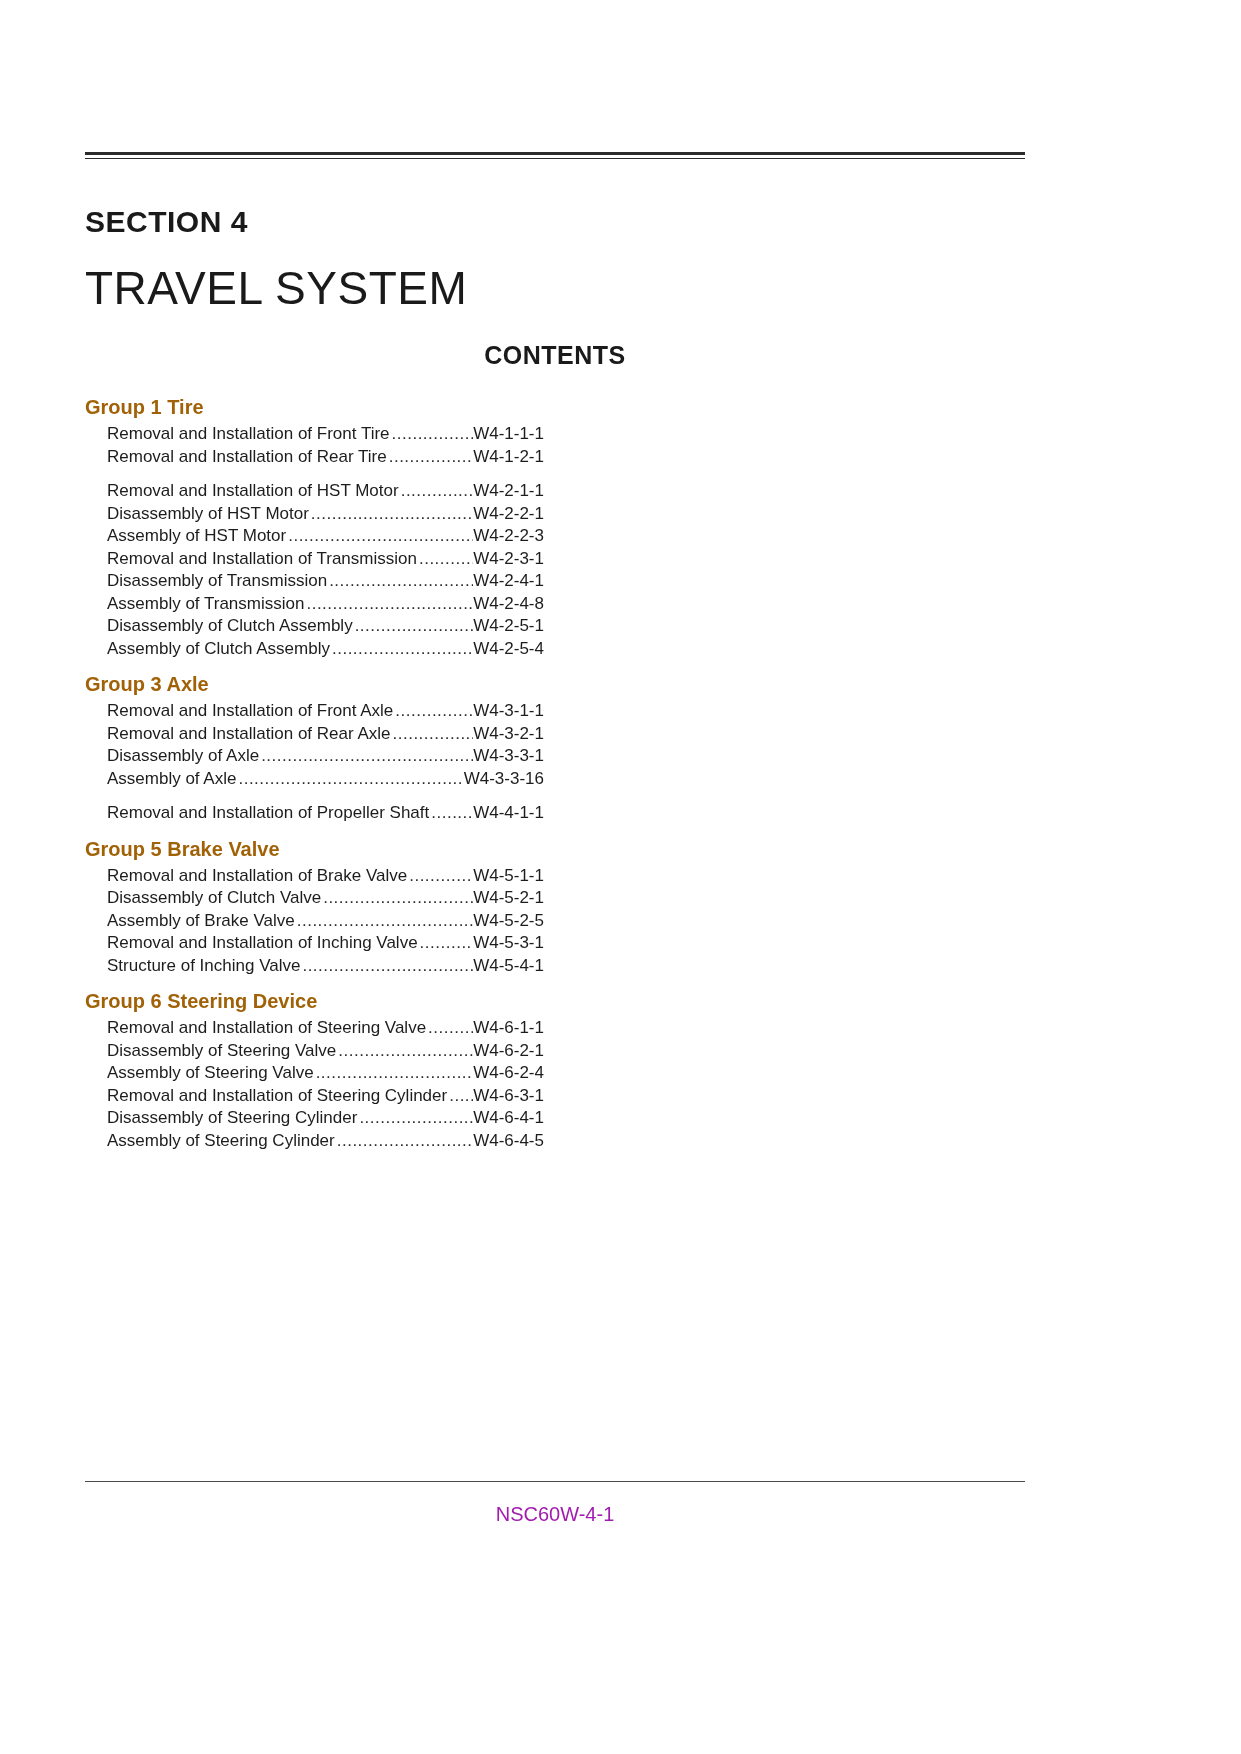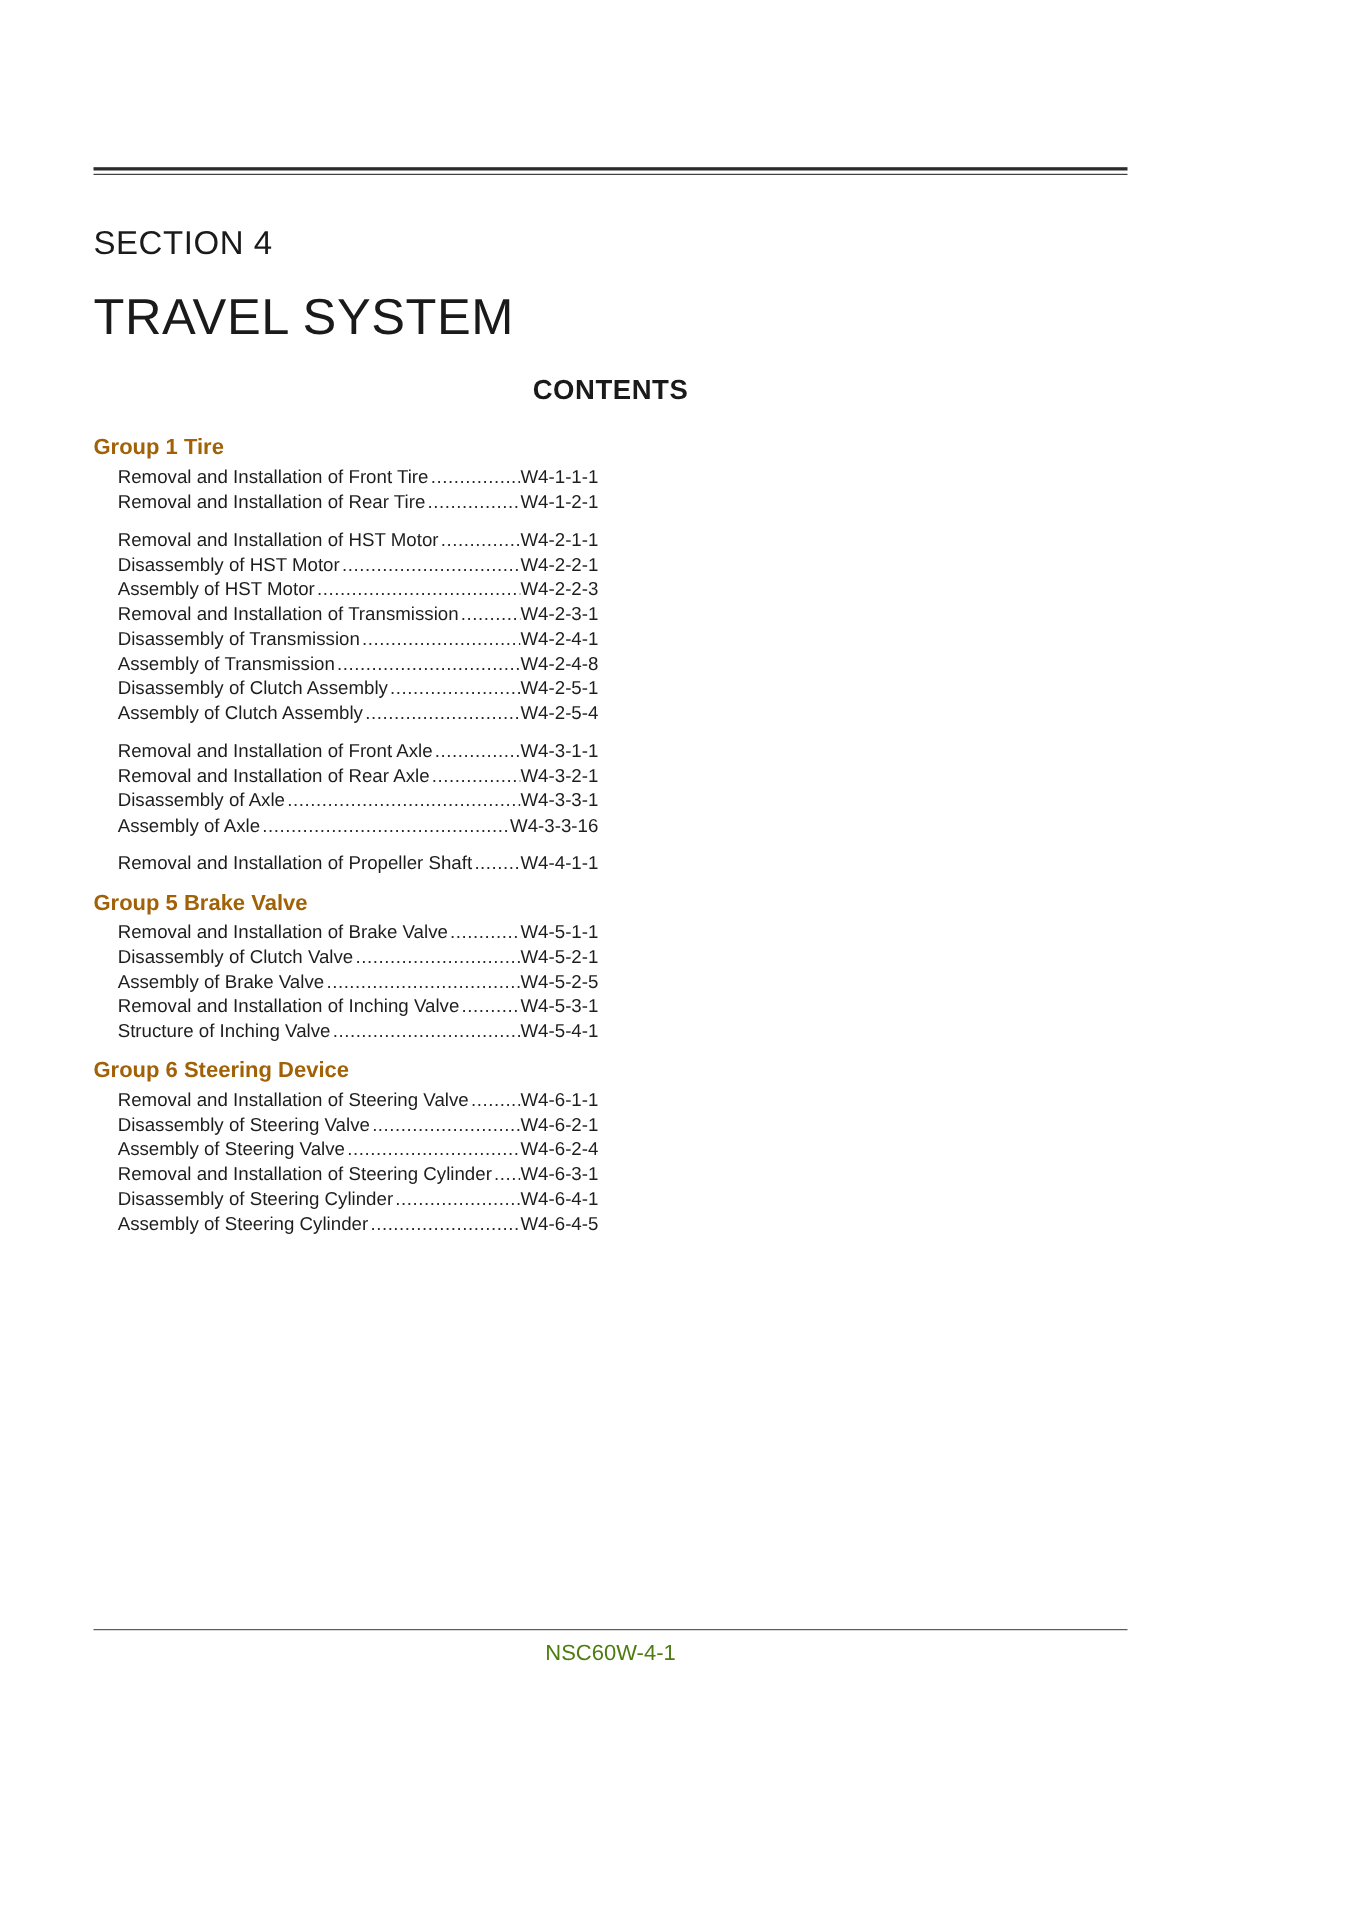--- a/index.html
+++ b/index.html
@@ -25,21 +25,21 @@
   }
   .top-rule {
     border-top: 3px solid #2b2b2b;
     height: 7px;
     border-bottom: 1px solid #2b2b2b;
   }
   .section-label {
     margin-top: 46px;
     font-size: 30px;
     line-height: 34px;
-    font-weight: 400;
+    font-weight: 700;
     letter-spacing: 0.5px;
   }
   .page-title {
     margin-top: 24px;
     font-size: 46px;
     line-height: 50px;
     font-weight: 400;
     letter-spacing: 0.5px;
   }
   .contents-heading {
@@ -93,25 +93,25 @@
   .footer {
     position: absolute;
     left: 85px;
     top: 1481px;
     width: 940px;
   }
   .footer-rule {
     border-top: 1px solid #4a4a4a;
   }
   .footer-text {
-    margin-top: 9px;
+    margin-top: 20px;
     text-align: center;
     font-size: 20px;
     line-height: 24px;
-    color: #4d7c0f;
+    color: #a21caf;
   }
 </style>
 </head>
 <body>
 
 <div class="page">
   <div class="content">
     <div class="top-rule"></div>
     <div class="section-label">SECTION 4</div>
     <div class="page-title">TRAVEL SYSTEM</div>
@@ -166,20 +166,21 @@
             <span class="dots">................................................................................................................................................................</span>
             <span class="pagenum">W4-2-5-1</span>
           </div>
           <div class="toc-entry">
             <span class="title">Assembly of Clutch Assembly</span>
             <span class="dots">................................................................................................................................................................</span>
             <span class="pagenum">W4-2-5-4</span>
           </div>
         </div>
         <div class="toc-group">
+          <div class="group-heading">Group 3 Axle</div>
           <div class="toc-entry">
             <span class="title">Removal and Installation of Front Axle</span>
             <span class="dots">................................................................................................................................................................</span>
             <span class="pagenum">W4-3-1-1</span>
           </div>
           <div class="toc-entry">
             <span class="title">Removal and Installation of Rear Axle</span>
             <span class="dots">................................................................................................................................................................</span>
             <span class="pagenum">W4-3-2-1</span>
           </div>

